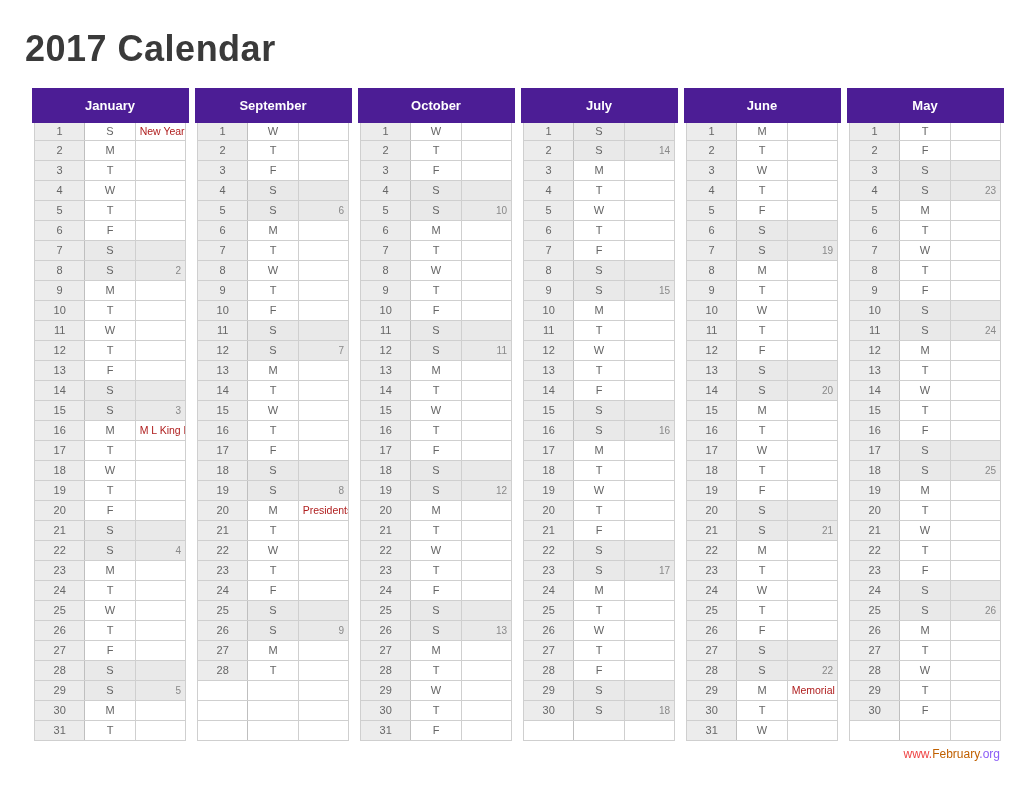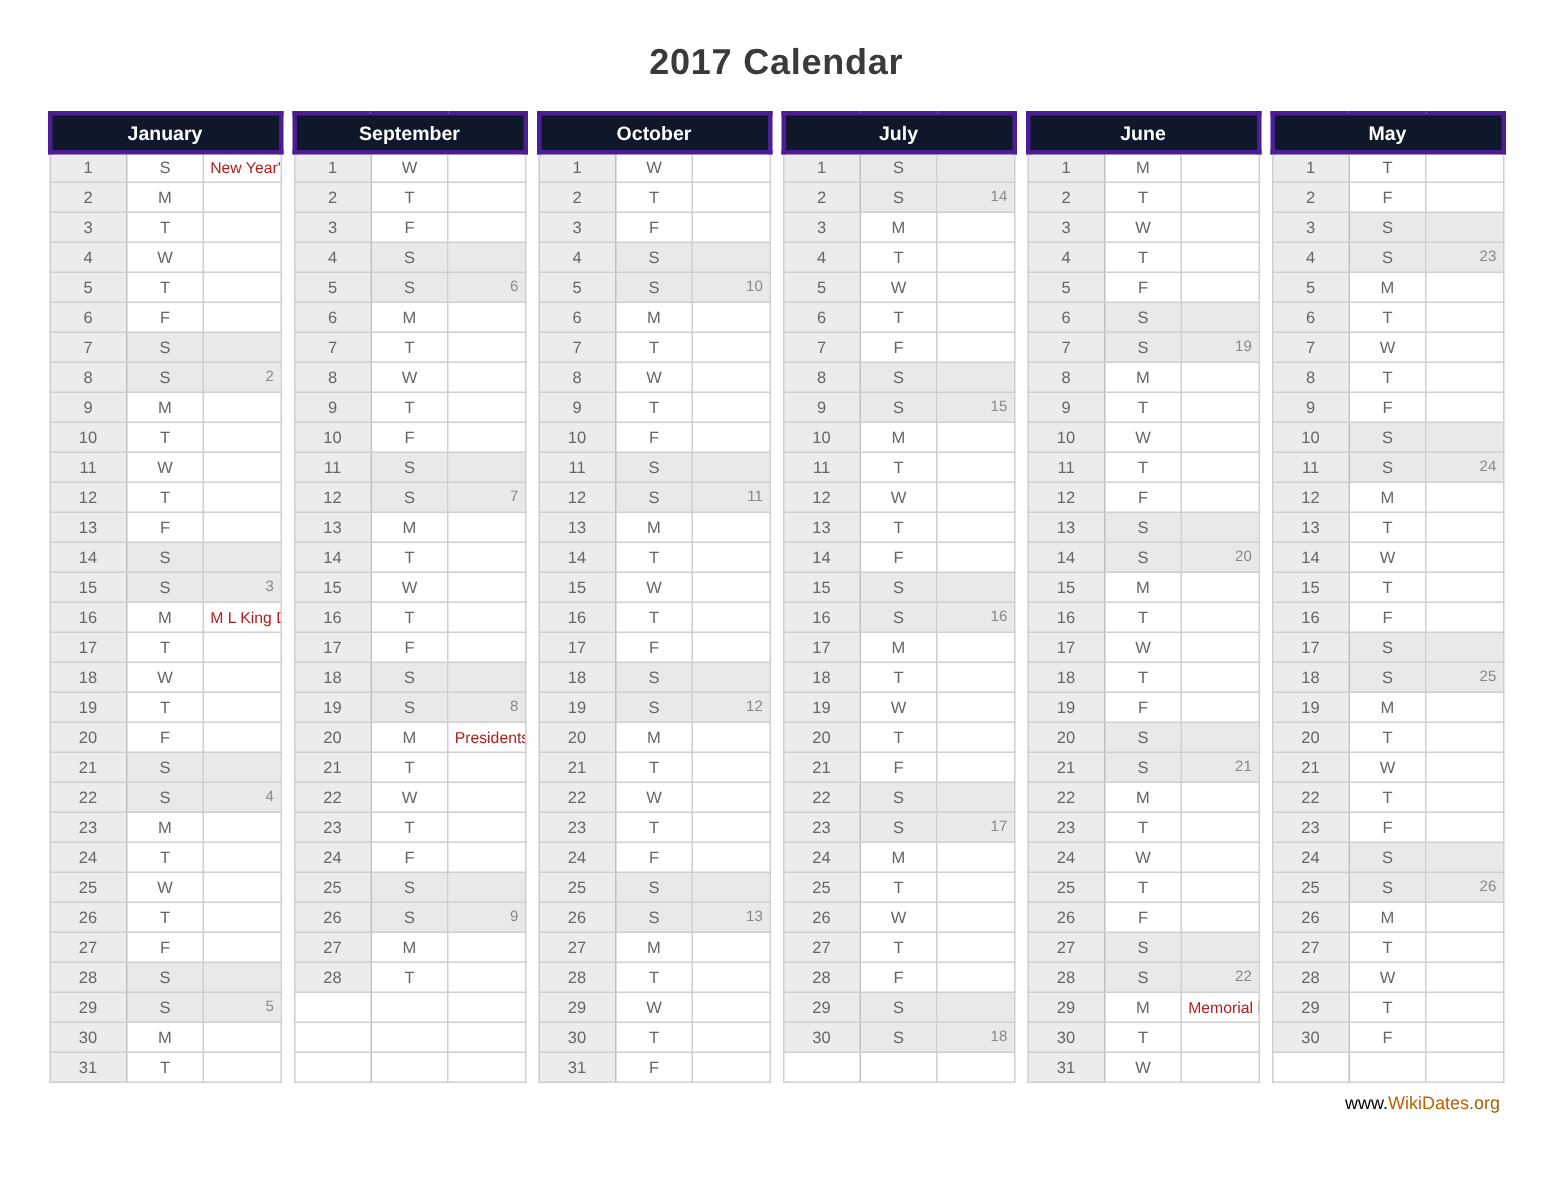--- a/index.html
+++ b/index.html
@@ -5,44 +5,43 @@
   * { box-sizing: border-box; }
   body {
     margin: 0;
     padding: 20px 25px;
     font-family: Arial, Helvetica, sans-serif;
     background: #ffffff;
     color: #333;
     width: 1035px;
   }
   .title {
-    text-align: center;
-    font-size: 24px;
+    font-size: 36px;
     font-weight: bold;
     color: #3a3a3a;
     margin: 8px 0 18px 0;
     letter-spacing: 0.5px;
   }
   .grid {
     display: flex;
     gap: 6px;
     justify-content: center;
   }
   .month {
     border-collapse: collapse;
     width: 157px;
     table-layout: fixed;
   }
   .month th {
-    background: #0f172a;
+    background: #4c1d95;
     color: #fff;
     font-size: 13px;
     font-weight: bold;
     padding: 4px 0;
-    border: 3px solid #4c1d95;
+    border: 6px solid #4c1d95;
     text-align: center;
   }
   .month td {
     border: 1px solid #cfcfcf;
     font-size: 11px;
     height: 20px;
     padding: 0 4px;
     vertical-align: middle;
     color: #555;
     background: #fff;
@@ -85,23 +84,23 @@
   }
   .holiday {
     color: #b02020;
   }
   .footer {
     text-align: right;
     font-size: 12px;
     padding: 6px 10px 0 0;
     color: #888;
   }
-  .footer .w { color: #000000; }
+  .footer .w { color: #ef4444; }
   .footer .d { color: #c06000; }
-  .footer .o { color: #a16207; }
+  .footer .o { color: #8b5cf6; }
 </style>
 </head>
 <body>
 
 <div class="title">2017 Calendar</div>
 
 <div class="grid" id="grid">
     <table class="month">
       <thead>
         <tr>
@@ -1082,14 +1081,14 @@
         <tr class="empty">
           <td class="num">&nbsp;</td>
           <td class="dow">&nbsp;</td>
           <td class="ev">&nbsp;</td>
         </tr>
       </tbody>
     </table>
   </div>
 
 <div class="footer">
-  <span class="w">www.</span><span class="d">WikiDates</span><span class="o">.org</span>
+  <span class="w">www.</span><span class="d">February</span><span class="o">.org</span>
 </div>
 
 </body></html>

